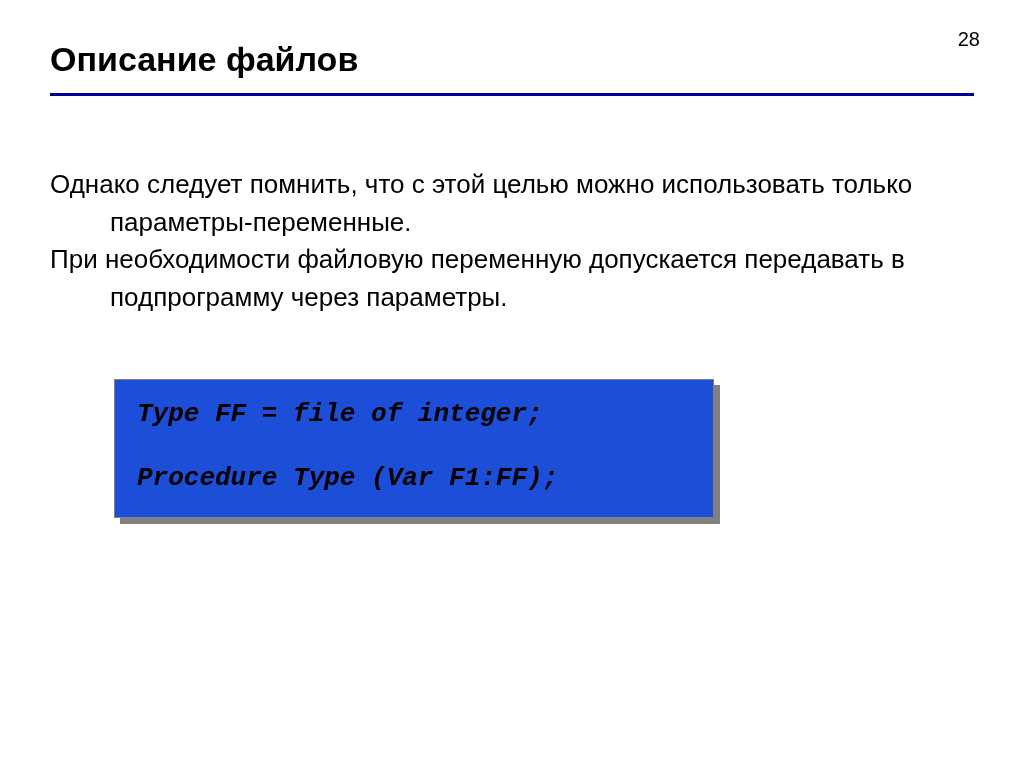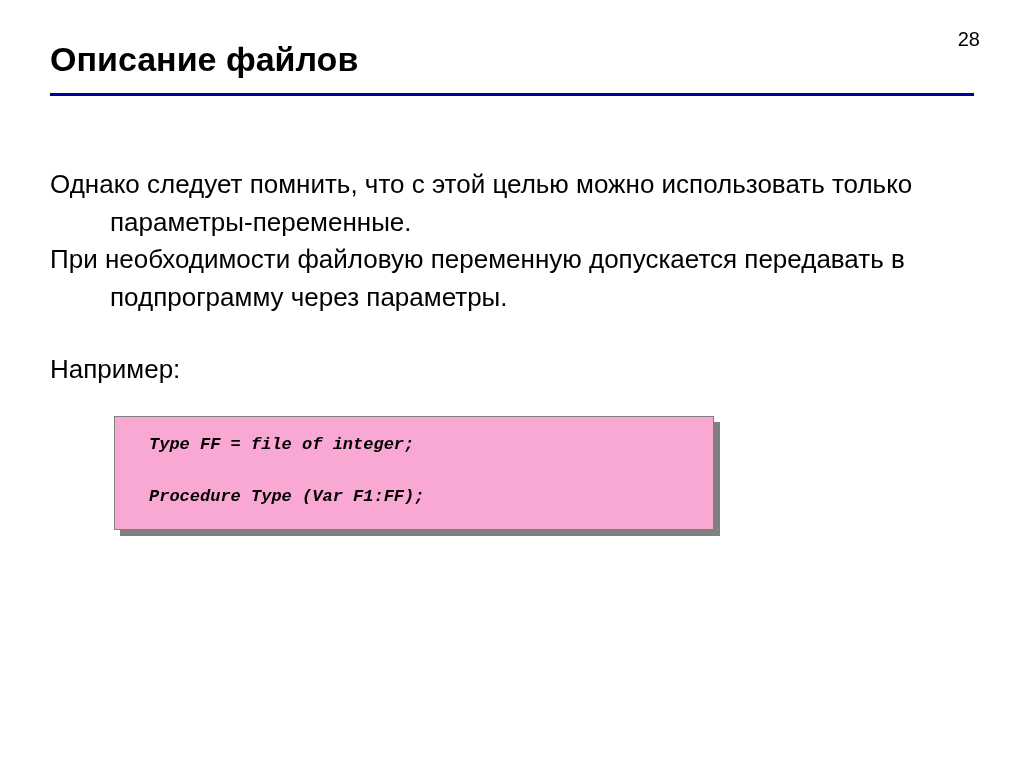--- a/index.html
+++ b/index.html
@@ -7,45 +7,44 @@
   .slide { position: relative; width: 1024px; height: 564px; padding: 40px 50px 0 50px; }
   .page-number { position: absolute; top: 28px; right: 44px; font-size: 20px; color: #000; }
   .title { font-size: 34px; font-weight: bold; margin-bottom: 14px; }
   .rule { border: none; border-top: 3px solid #000099; margin-bottom: 70px; }
   .body-text { font-size: 26px; line-height: 1.45; }
   .para-hang { padding-left: 60px; text-indent: -60px; margin-bottom: 0; }
   .gap { height: 34px; }
   .example-label { margin-top: 0; }
   .code-wrap { margin: 28px 0 0 64px; width: 600px; }
   .code-box {
-    background: #f9a8d4;
+    background: #1d4ed8;
     border: 1px solid #808080;
     box-shadow: 6px 6px 0 #808080;
-    padding: 16px 22px 20px 34px;
+    padding: 16px 22px 20px 22px;
     font-family: "Courier New", Courier, monospace;
     font-style: italic;
     font-weight: bold;
-    font-size: 17px;
+    font-size: 26px;
     line-height: 1.4;
     color: #000;
   }
   .code-box .blank { height: 28px; }
 </style>
 </head>
 <body>
 
 <div class="slide">
   <div class="page-number">28</div>
   <h1 class="title">Описание файлов</h1>
   <hr class="rule">
   <div class="body-text">
     <p class="para-hang">Однако следует помнить, что с этой целью можно использовать только параметры-переменные.</p>
     <p class="para-hang">При необходимости файловую переменную допускается передавать в подпрограмму через параметры.</p>
     <div class="gap"></div>
-    <p class="example-label">Например:</p>
   </div>
   <div class="code-wrap">
     <div class="code-box">
       <div>Type FF = file of integer;</div>
       <div class="blank"></div>
       <div>Procedure Type (Var F1:FF);</div>
     </div>
   </div>
 </div>
 

